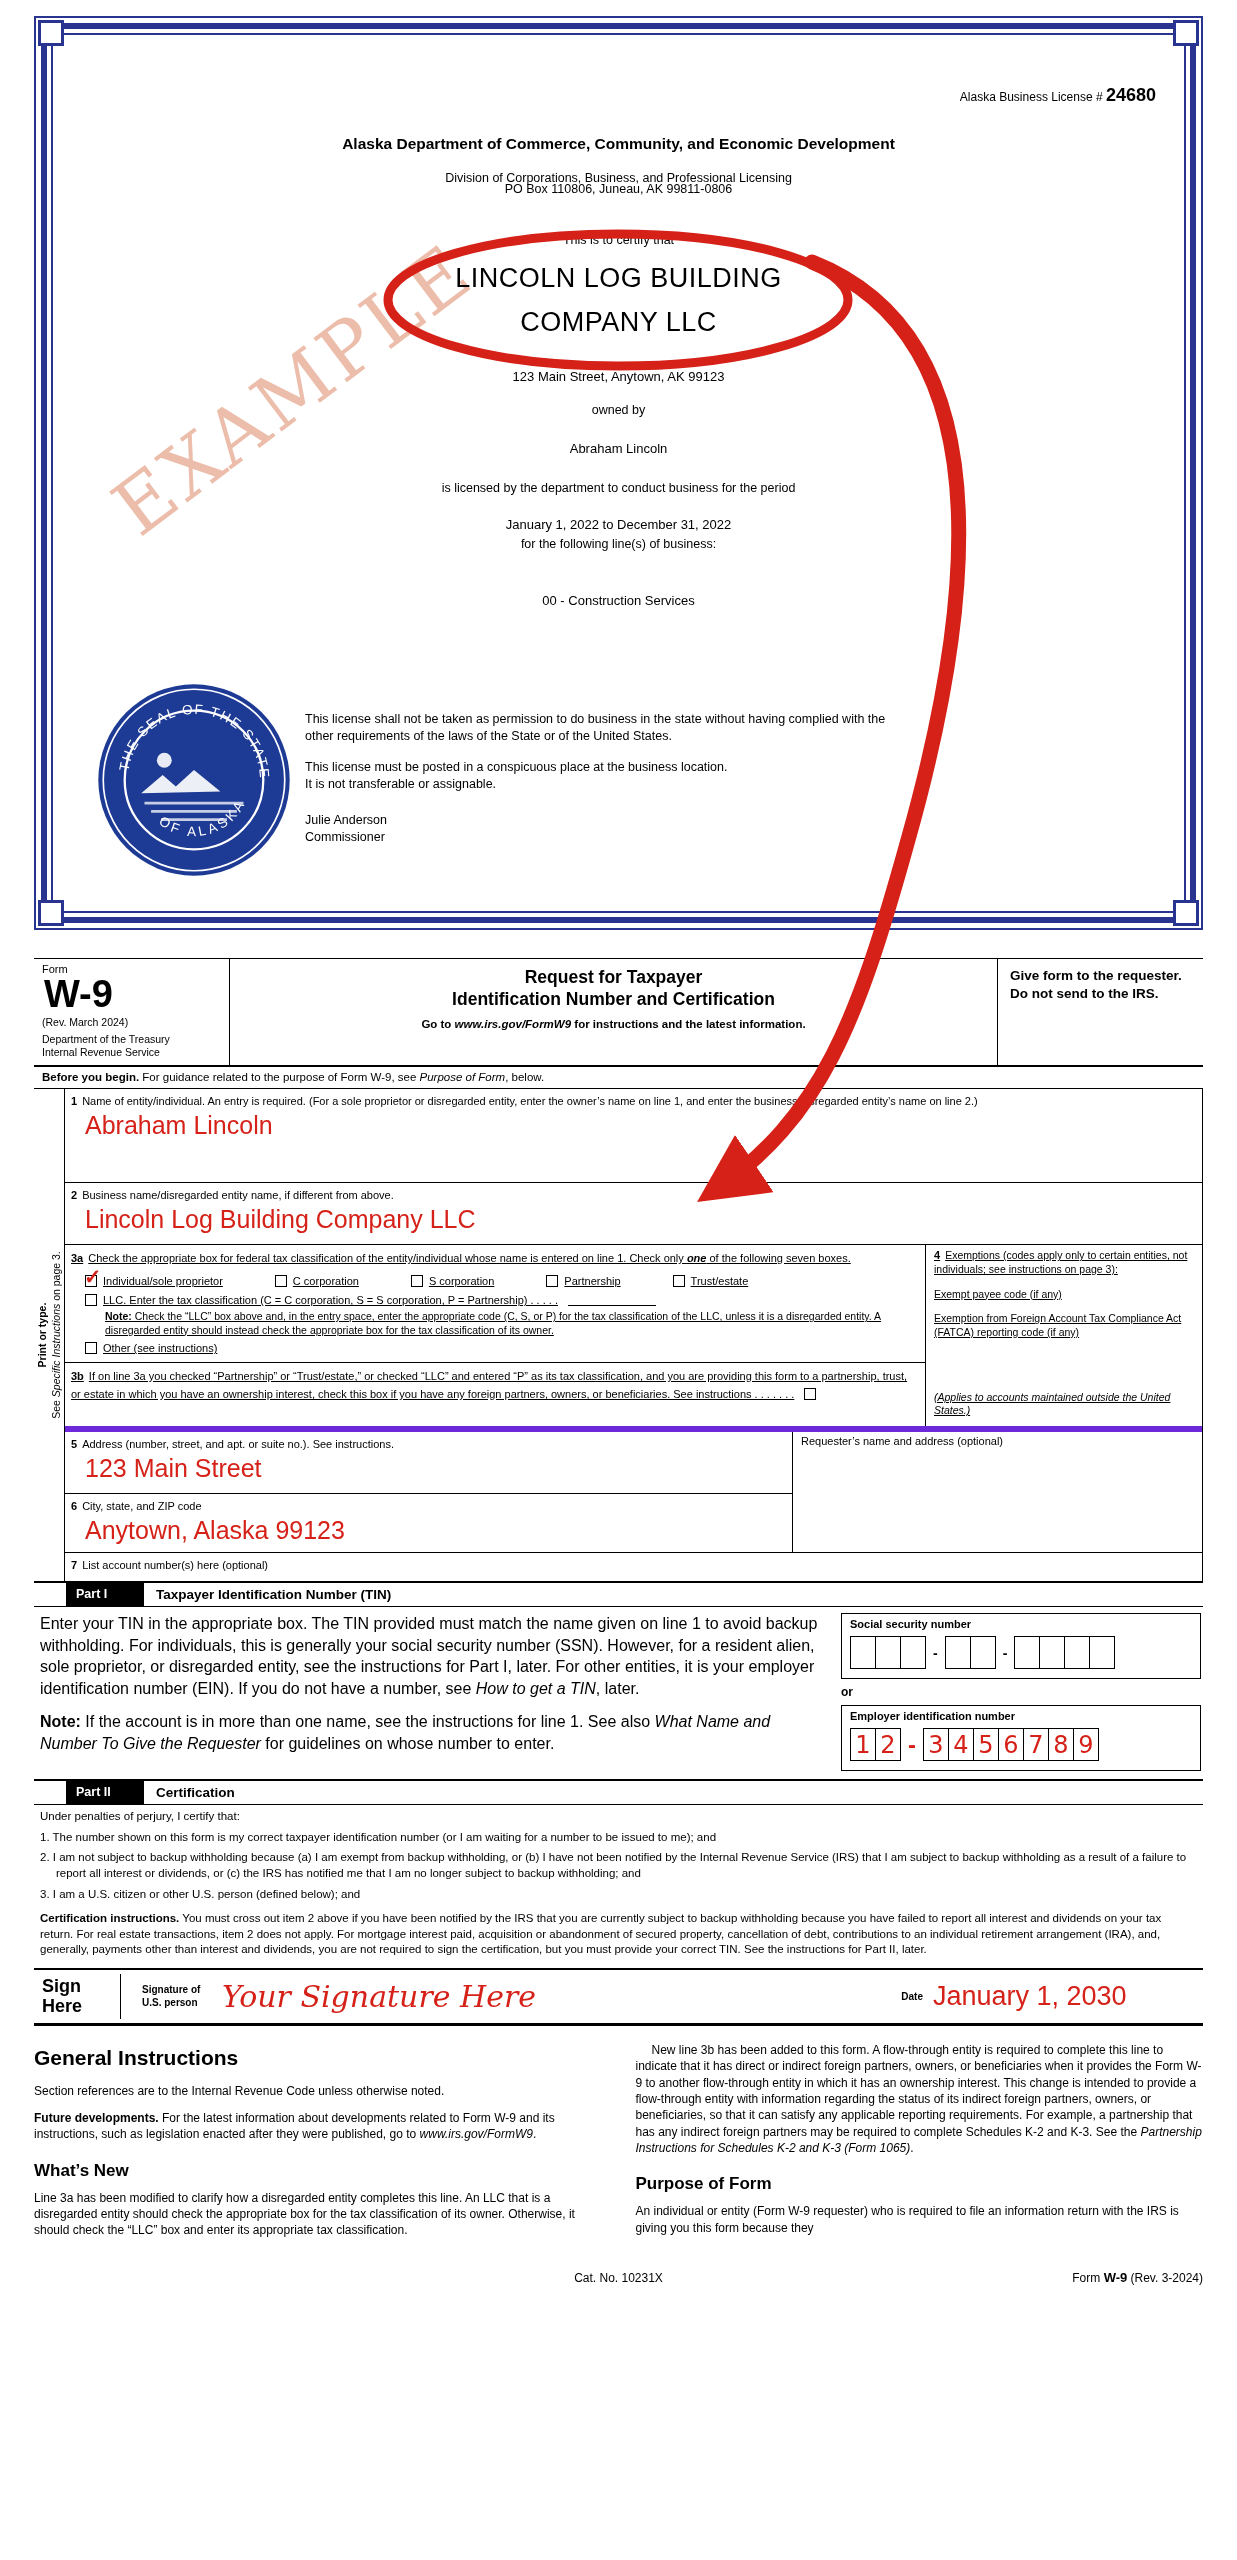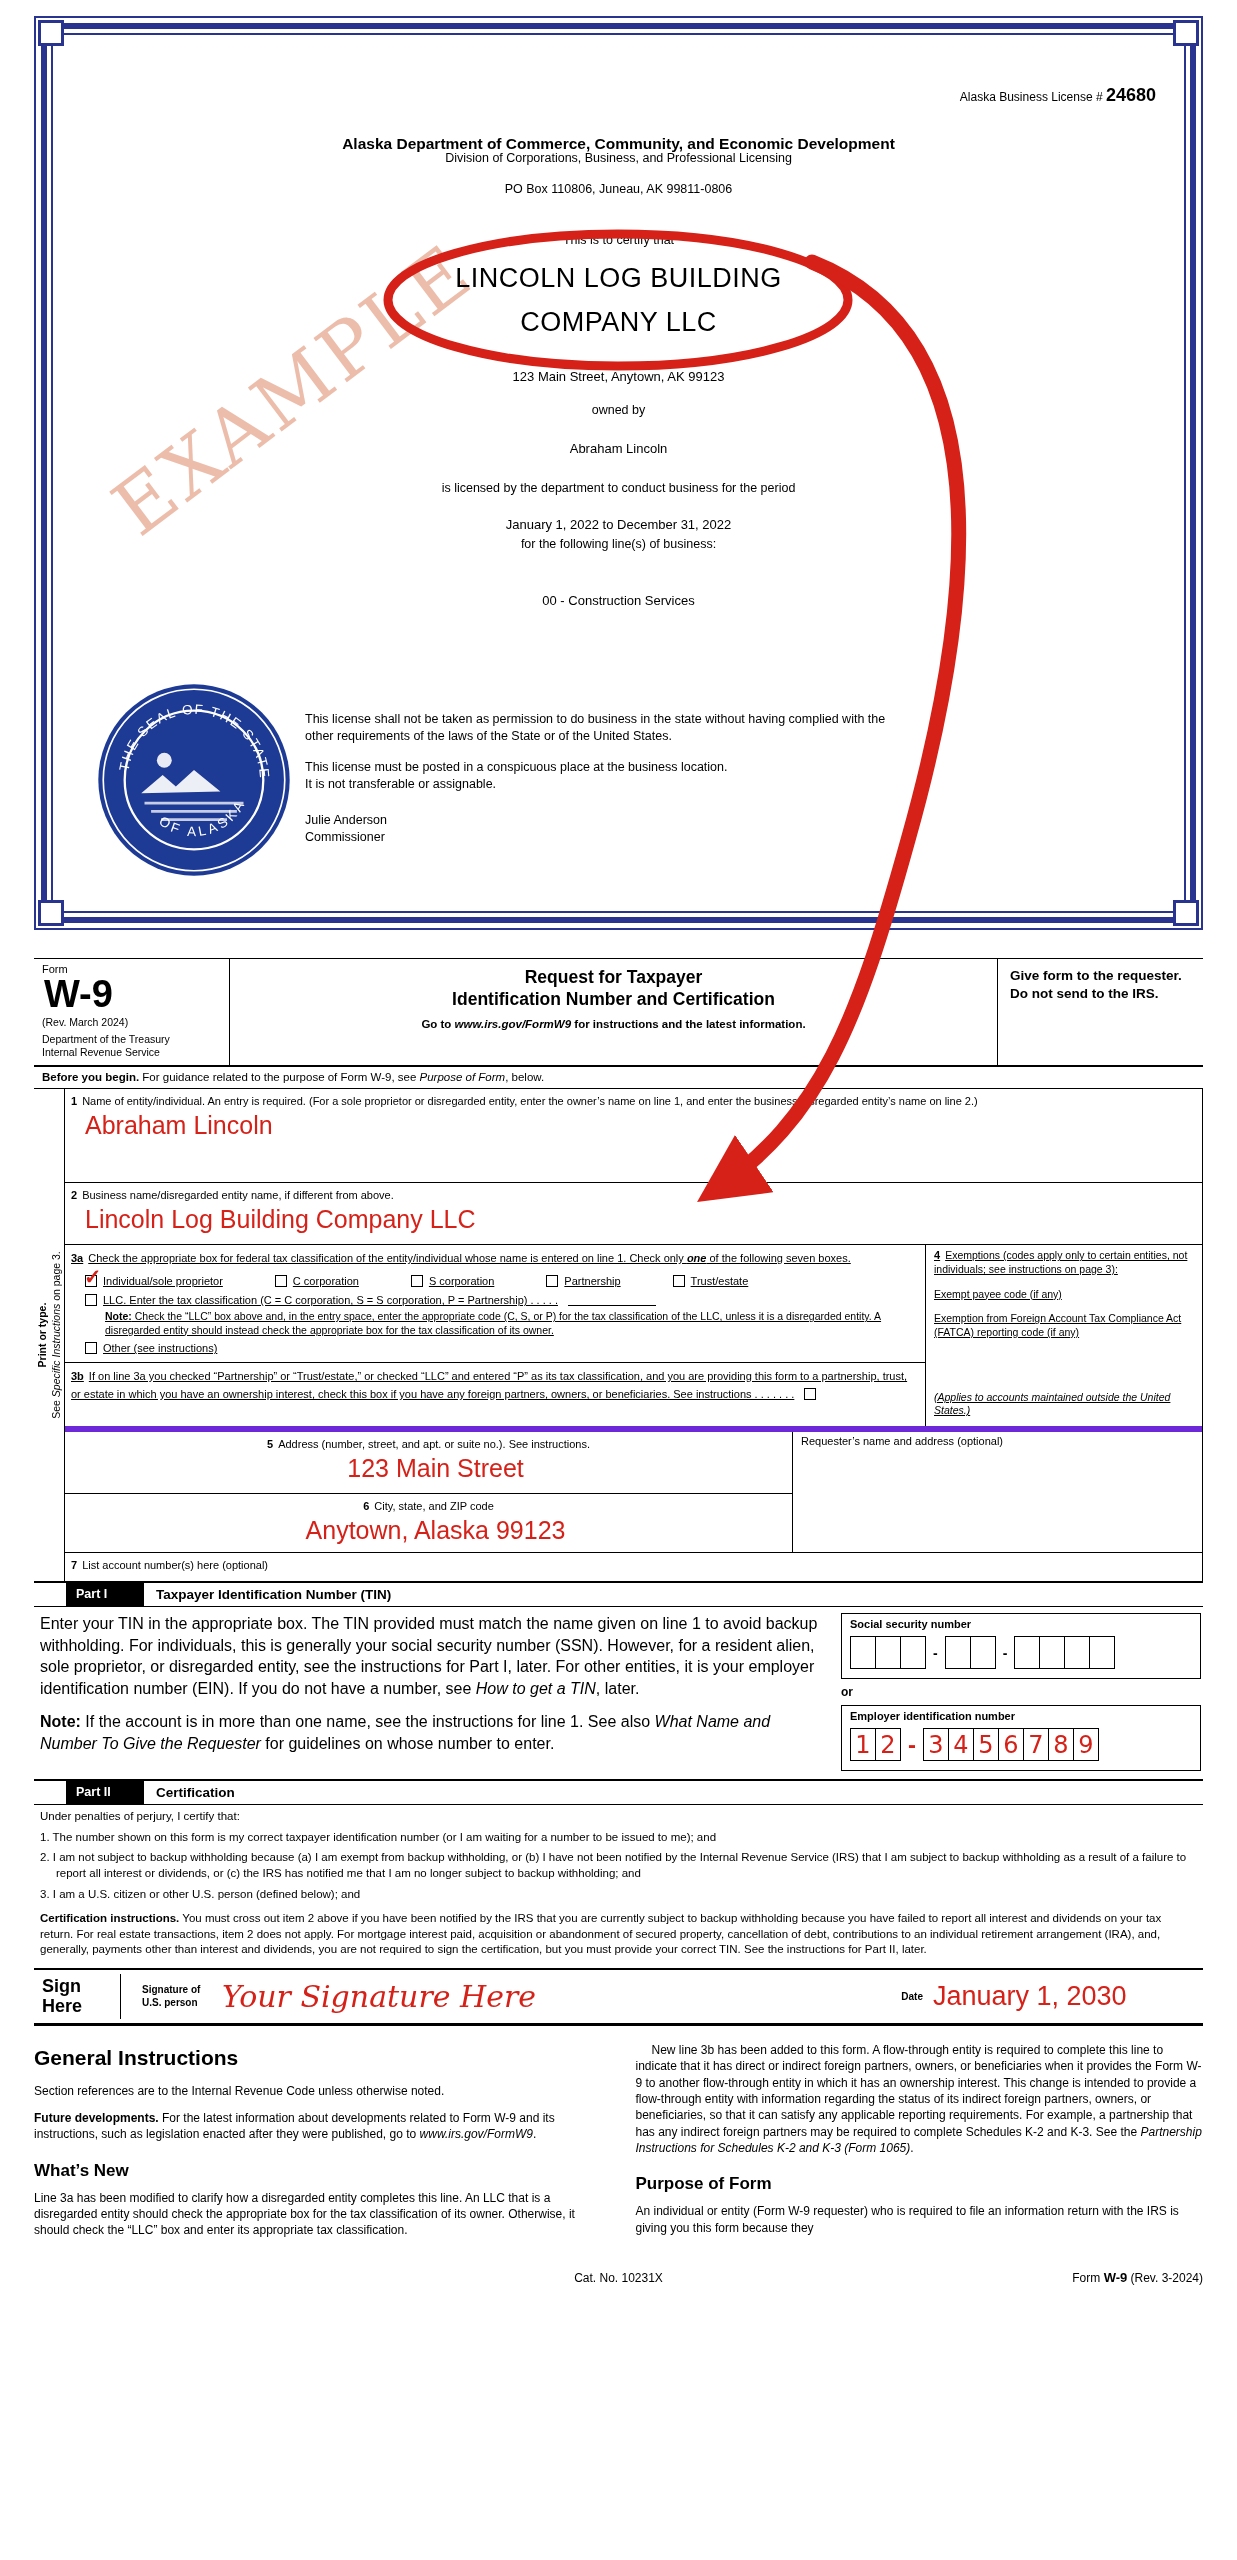--- a/index.html
+++ b/index.html
@@ -20,21 +20,21 @@
                border:2px solid var(--navy);padding:5px;}
   .cert-mid{border:6px solid var(--navy);height:100%;padding:4px;}
   .cert-inner{border:2px solid var(--navy);height:100%;position:relative;overflow:hidden;}
   .corner{position:absolute;width:26px;height:26px;border:3px solid var(--navy);background:#fff;z-index:5;}
   .c-tl{top:2px;left:2px}.c-tr{top:2px;right:2px}.c-bl{bottom:2px;left:2px}.c-br{bottom:2px;right:2px}
 
   .cert-inner > .ct{position:absolute;left:0;right:0;text-align:center;z-index:2;}
   .lic-no{position:absolute;top:50px;right:28px;font-size:12px;z-index:2;text-align:right;}
   .lic-no .num{font-size:18px;font-weight:bold;}
   .dept{top:100px;font-weight:bold;font-size:15.5px;}
-  .division{top:116px;font-size:12.5px;}
+  .division{top:136px;font-size:12.5px;}
   .pobox{top:147px;font-size:12.5px;}
   .certify{top:198px;font-size:12.5px;}
   .bname1{top:228px;font-size:27px;letter-spacing:.5px;}
   .bname2{top:272px;font-size:27px;letter-spacing:.5px;}
   .baddr{top:334px;font-size:13px;}
   .owned{top:368px;font-size:12.5px;}
   .owner{top:406px;font-size:13px;}
   .licensed{top:446px;font-size:12.5px;}
   .period{top:482px;font-size:13px;}
   .lineslabel{top:502px;font-size:12.5px;}
@@ -90,21 +90,21 @@
   .cbitem{display:flex;align-items:center;margin-right:52px;}
   .cb{width:12px;height:12px;border:1.5px solid #000;margin-right:6px;position:relative;flex:none;background:#fff;}
   .redcheck{position:absolute;left:-2px;top:-11px;color:var(--red);font-size:21px;font-weight:bold;}
   .llcrow,.otherrow{display:flex;align-items:flex-start;margin:3px 0 4px 14px;font-size:11px;}
   .entryline{display:inline-block;width:88px;border-bottom:1px solid #000;height:12px;margin-left:10px;}
   .notep{font-size:10.5px;margin:3px 0 5px 34px;line-height:1.27;}
   .cb-inline{display:inline-block;width:12px;height:12px;border:1.5px solid #000;
              vertical-align:middle;margin-left:10px;background:#fff;}
 
   .r56{display:flex;border-bottom:1px solid #000;}
-  .r56-left{flex:1;text-align:center;}
+  .r56-left{flex:1;}
   .r56-left .frow:last-child{border-bottom:0;}
   .reqbox{width:410px;border-left:1px solid #000;padding:3px 8px;font-size:11px;}
 
   .partbar{display:flex;align-items:stretch;border-top:2px solid #000;border-bottom:1px solid #000;padding-left:32px;}
   .ptag{background:#000;color:#fff;font-weight:bold;font-size:12.5px;padding:4px 10px;width:78px;}
   .ptitle{font-weight:bold;font-size:13.5px;padding:4px 12px;}
 
   .p1body{display:flex;}
   .p1left{flex:1;padding:6px 12px 10px 6px;font-size:16px;line-height:1.35;}
   .p1left .np{margin-top:12px;}

